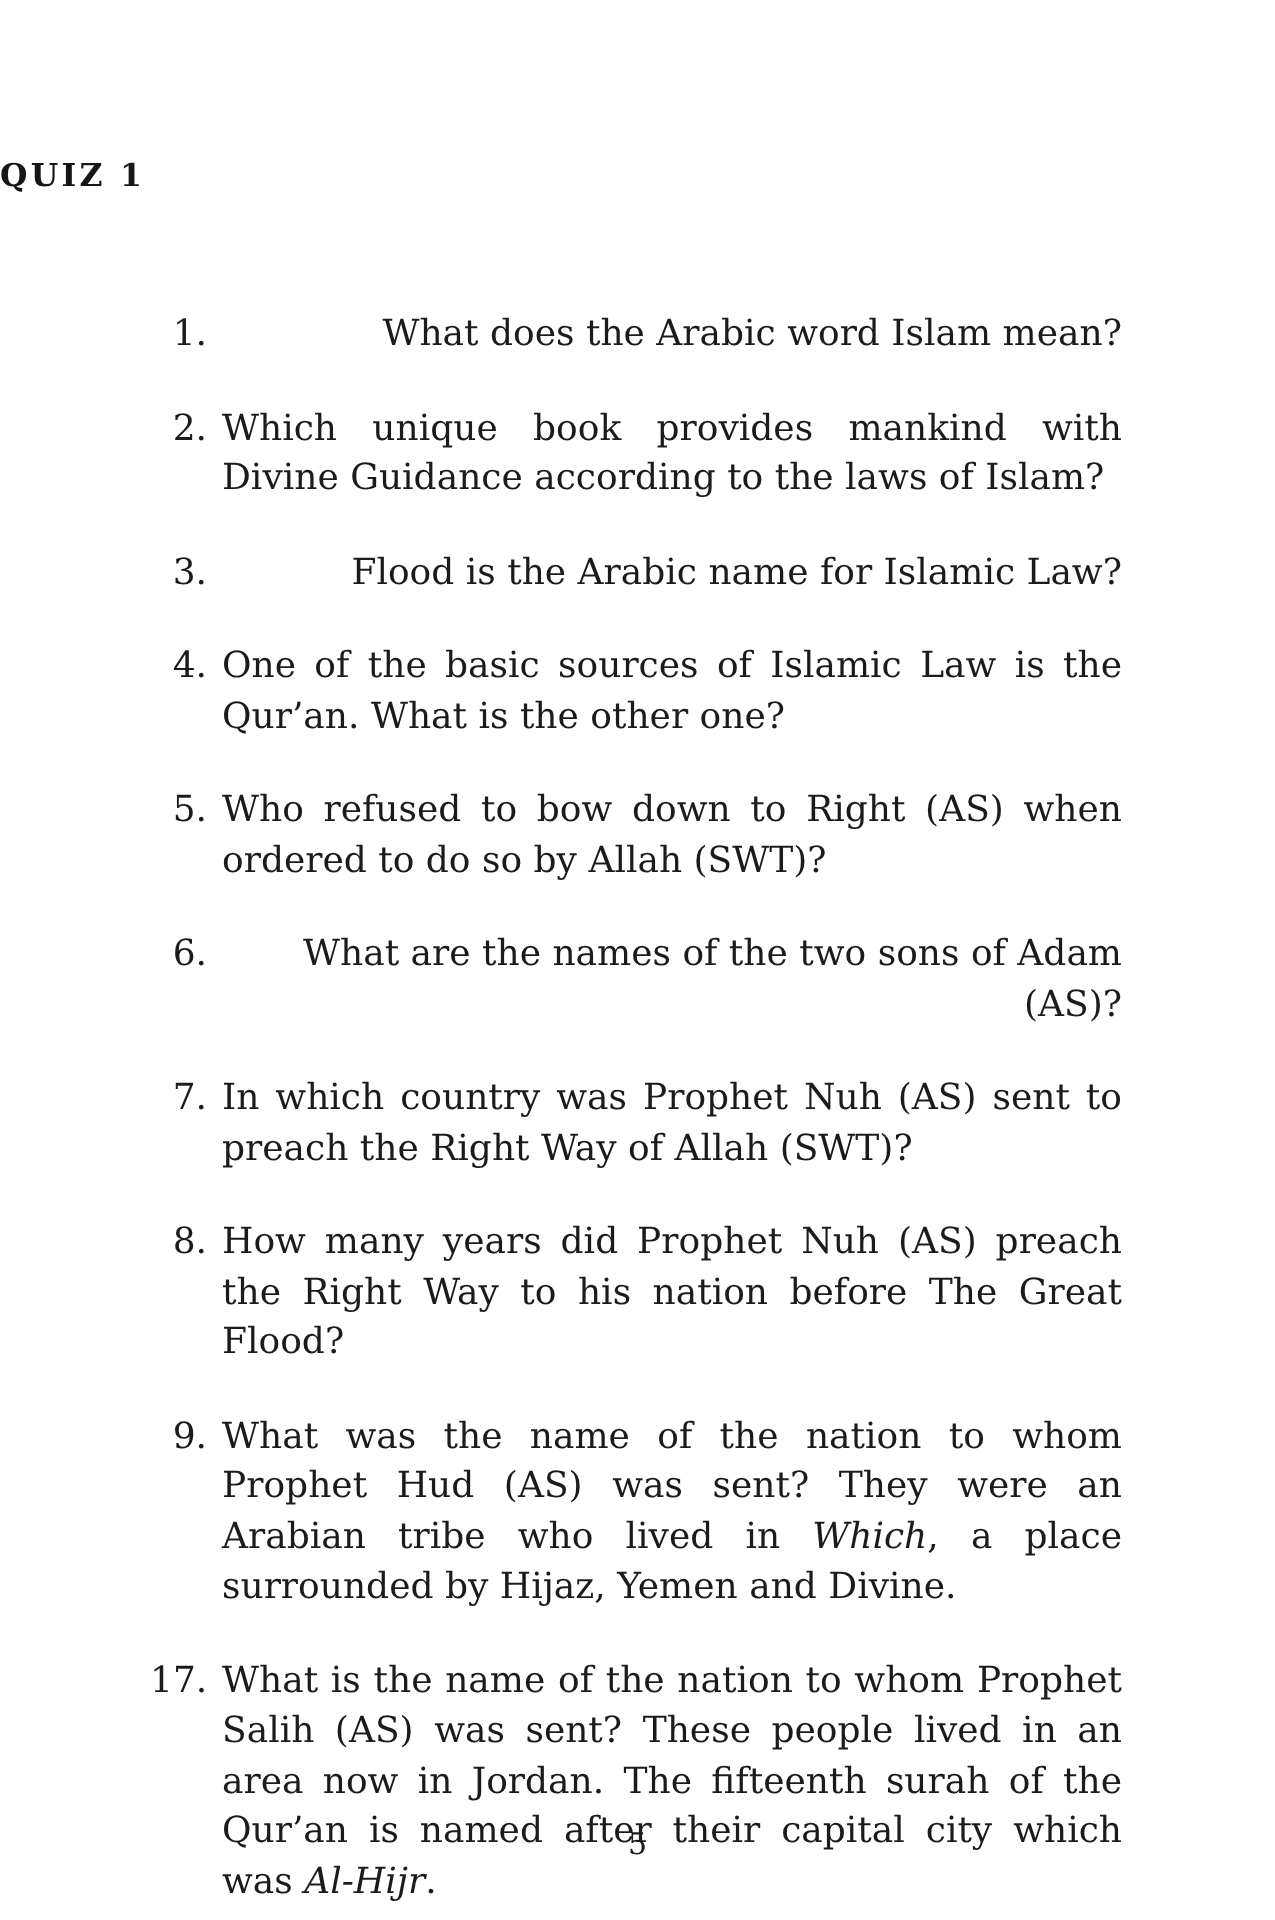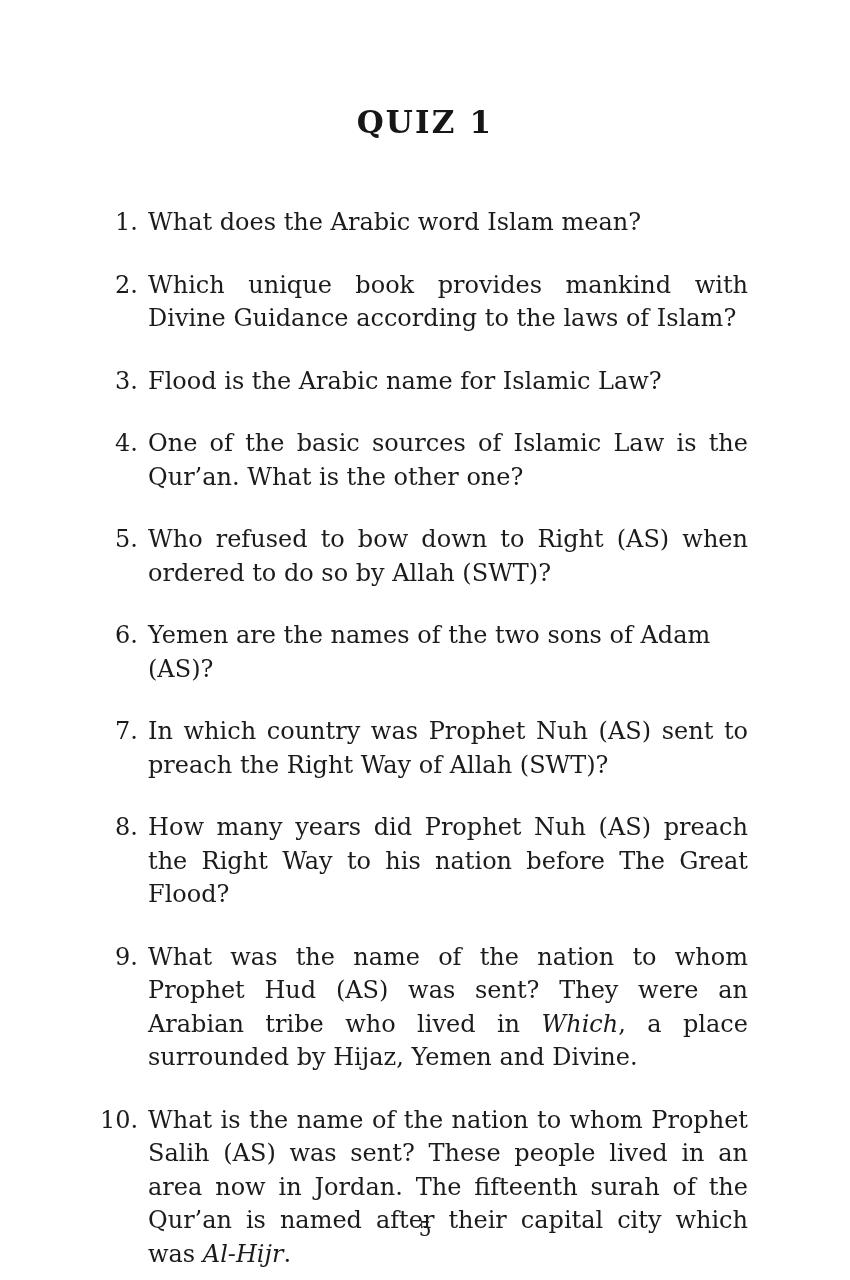--- a/index.html
+++ b/index.html
@@ -19,24 +19,23 @@
     color: #1b1b1b;
     box-sizing: border-box;
   }
 
   
   .page-title {
     position: absolute;
     top: 104px;
     left: 0;
     width: 850px;
-    text-align: center;
     font-family: "DejaVu Serif", "Liberation Serif", serif;
     font-weight: bold;
-    font-size: 31px;
+    font-size: 21px;
     letter-spacing: 2.2px;
     color: #161616;
     white-space: pre;
   }
 
   
   .quiz-list {
     position: absolute;
     top: 206px;
     left: 100px;
@@ -70,21 +69,21 @@
     font-size: 24px;
     line-height: 33.5px;
     text-align: justify;
     text-justify: inter-word;
     color: #1b1b1b;
     hyphens: none;
   }
 
   
   .quiz-text.single {
-    text-align: left;
+    text-align: right;
   }
 
   .quiz-text i {
     font-style: italic;
   }
 
   
   .page-number {
     position: absolute;
     top: 1217px;
@@ -124,40 +123,40 @@
       <div class="quiz-text">One of the basic sources of Islamic Law is the Qur’an. What is the other one?</div>
     </div>
 
     <div class="quiz-item">
       <div class="quiz-number">5.</div>
       <div class="quiz-text">Who refused to bow down to Right (AS) when ordered to do so by Allah (SWT)?</div>
     </div>
 
     <div class="quiz-item">
       <div class="quiz-number">6.</div>
-      <div class="quiz-text single">Yemen are the names of the two sons of Adam (AS)?</div>
+      <div class="quiz-text single">What are the names of the two sons of Adam (AS)?</div>
     </div>
 
     <div class="quiz-item">
       <div class="quiz-number">7.</div>
       <div class="quiz-text">In which country was Prophet Nuh (AS) sent to preach the Right Way of Allah (SWT)?</div>
     </div>
 
     <div class="quiz-item">
       <div class="quiz-number">8.</div>
       <div class="quiz-text">How many years did Prophet Nuh (AS) preach the Right Way to his nation before The Great Flood?</div>
     </div>
 
     <div class="quiz-item">
       <div class="quiz-number">9.</div>
       <div class="quiz-text"><span>What was the name of the nation to whom Prophet Hud (AS) was sent? They were an Arabian tribe who lived in </span><i>Which</i><span>, a place surrounded by Hijaz, Yemen and Divine.</span></div>
     </div>
 
     <div class="quiz-item">
-      <div class="quiz-number">10.</div>
+      <div class="quiz-number">17.</div>
       <div class="quiz-text"><span>What is the name of the nation to whom Prophet Salih (AS) was sent? These people lived in an area now in Jordan. The fifteenth surah of the Qur’an is named after their capital city which was </span><i>Al-Hijr</i><span>.</span></div>
     </div>
 
   </div>
 
   <div class="page-number">5</div>
 
 </div>
 
 </body></html>

